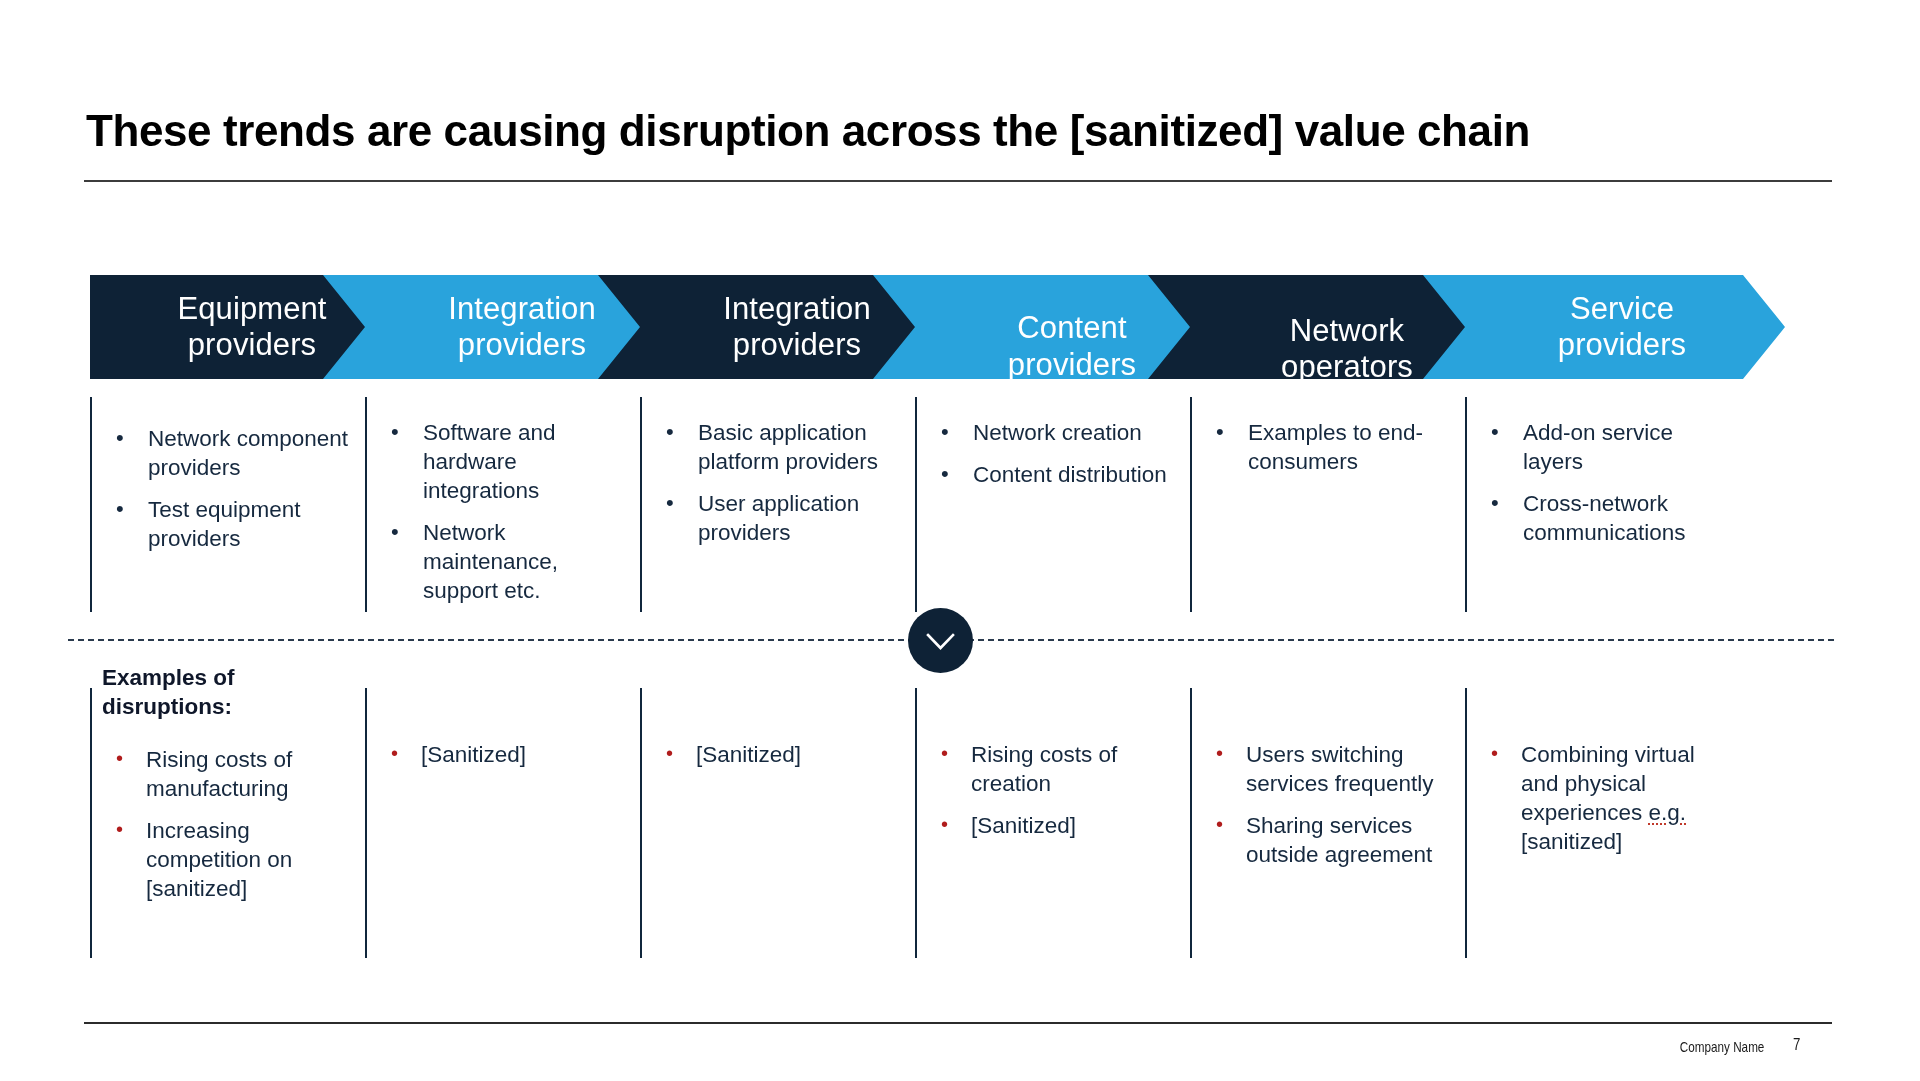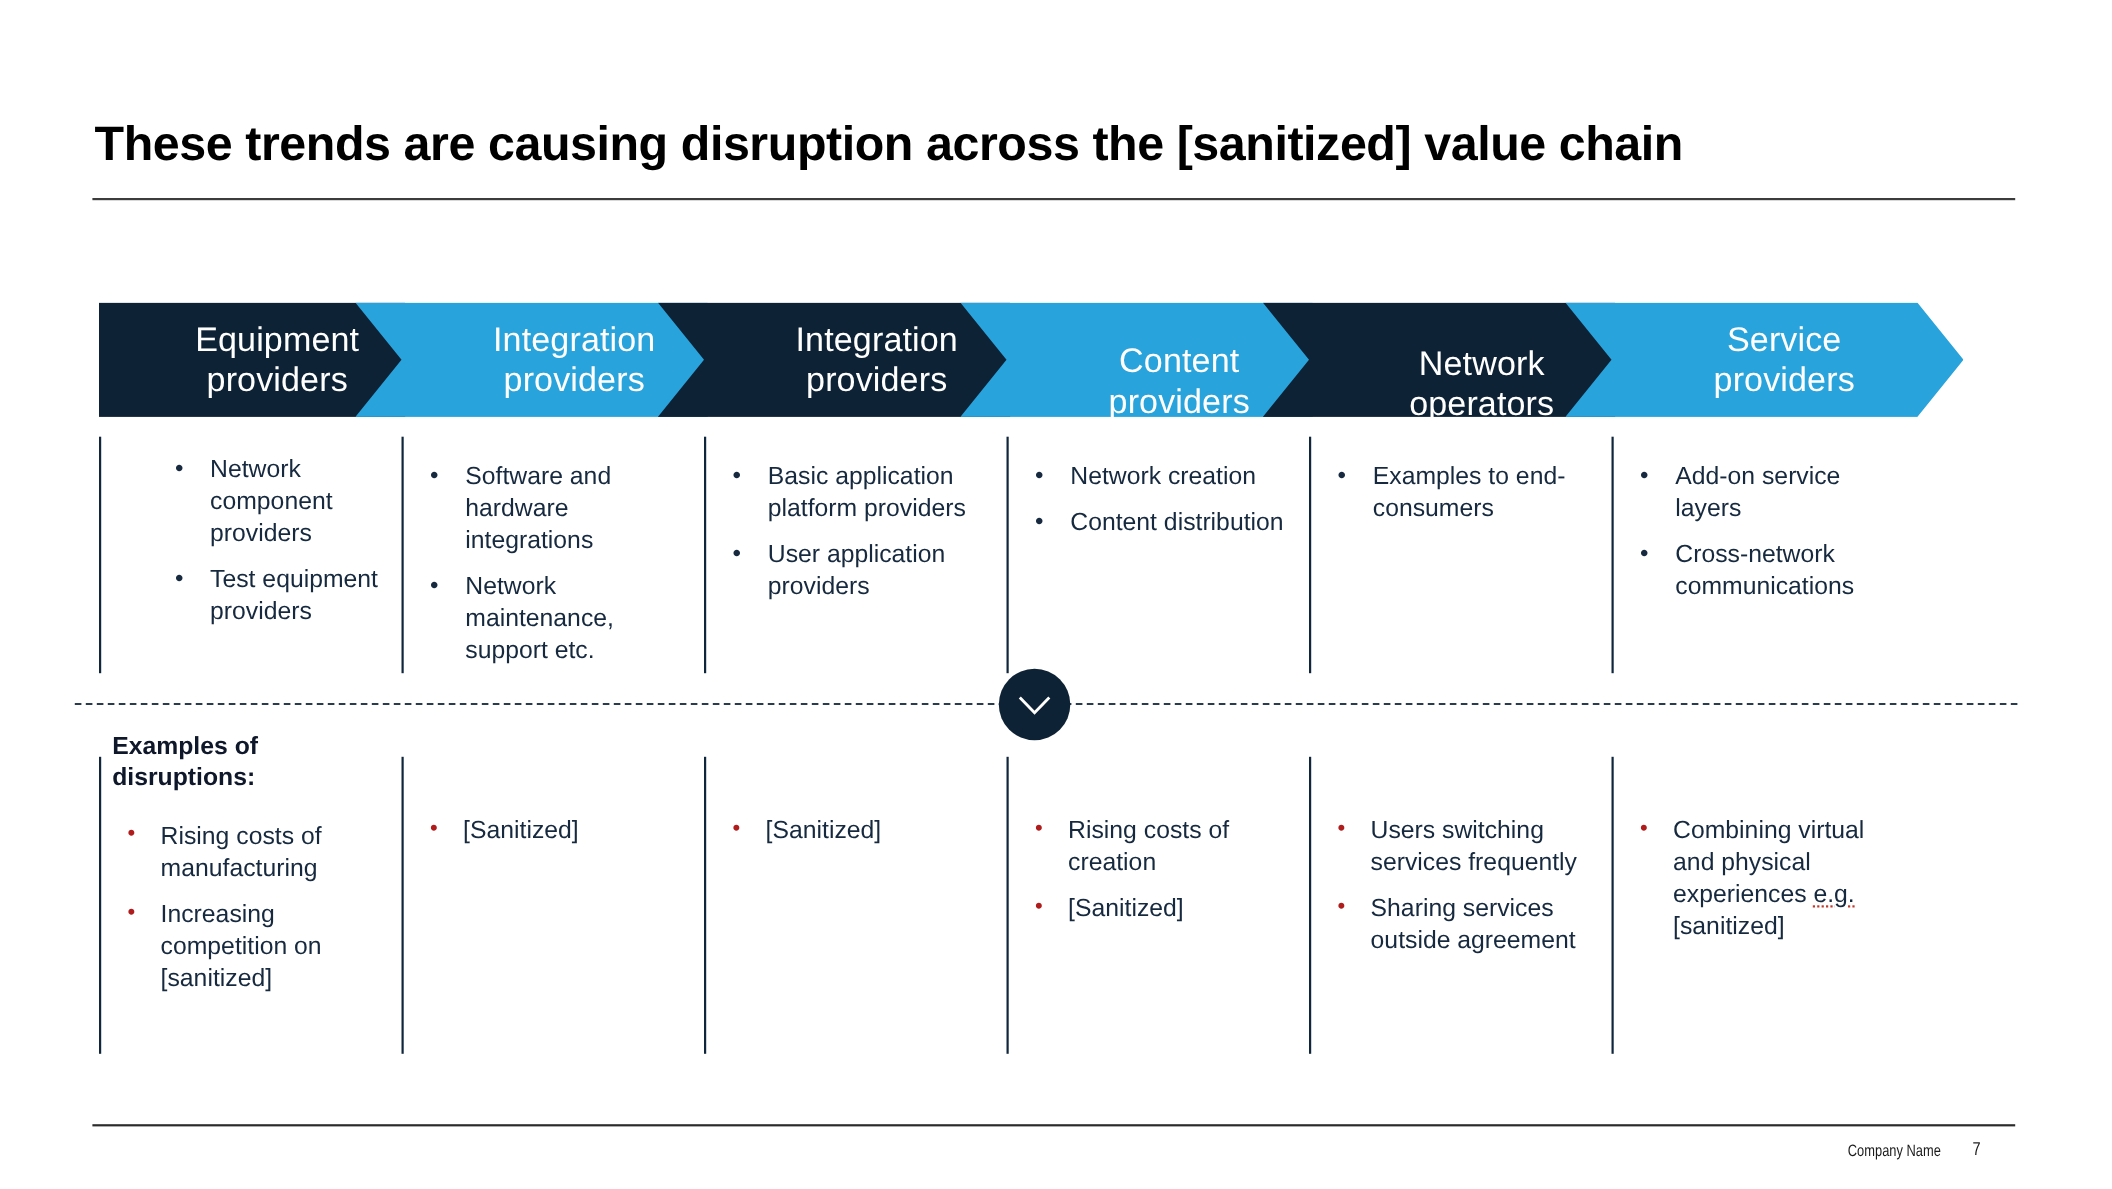--- a/index.html
+++ b/index.html
@@ -227,21 +227,21 @@
 <div id="upper-dividers">
     <div class="divider" style="left: 90px; top: 397px; height: 215px;"></div>
     <div class="divider" style="left: 365px; top: 397px; height: 215px;"></div>
     <div class="divider" style="left: 640px; top: 397px; height: 215px;"></div>
     <div class="divider" style="left: 915px; top: 397px; height: 215px;"></div>
     <div class="divider" style="left: 1190px; top: 397px; height: 215px;"></div>
     <div class="divider" style="left: 1465px; top: 397px; height: 215px;"></div>
   </div>
 
 <div id="upper-columns">
-    <div class="col" style="left: 90px; top: 412px; width: 262px; padding-left: 43px;">
+    <div class="col" style="left: 90px; top: 424px; width: 262px;">
       <div class="bullet bullet-navy">Network component providers</div>
       <div class="bullet bullet-navy">Test equipment providers</div>
     </div>
     <div class="col" style="left: 365px; top: 418px; width: 262px;">
       <div class="bullet bullet-navy">Software and hardware integrations</div>
       <div class="bullet bullet-navy">Network maintenance, support etc.</div>
     </div>
     <div class="col" style="left: 640px; top: 418px; width: 262px;">
       <div class="bullet bullet-navy">Basic application platform providers</div>
       <div class="bullet bullet-navy">User application providers</div>

